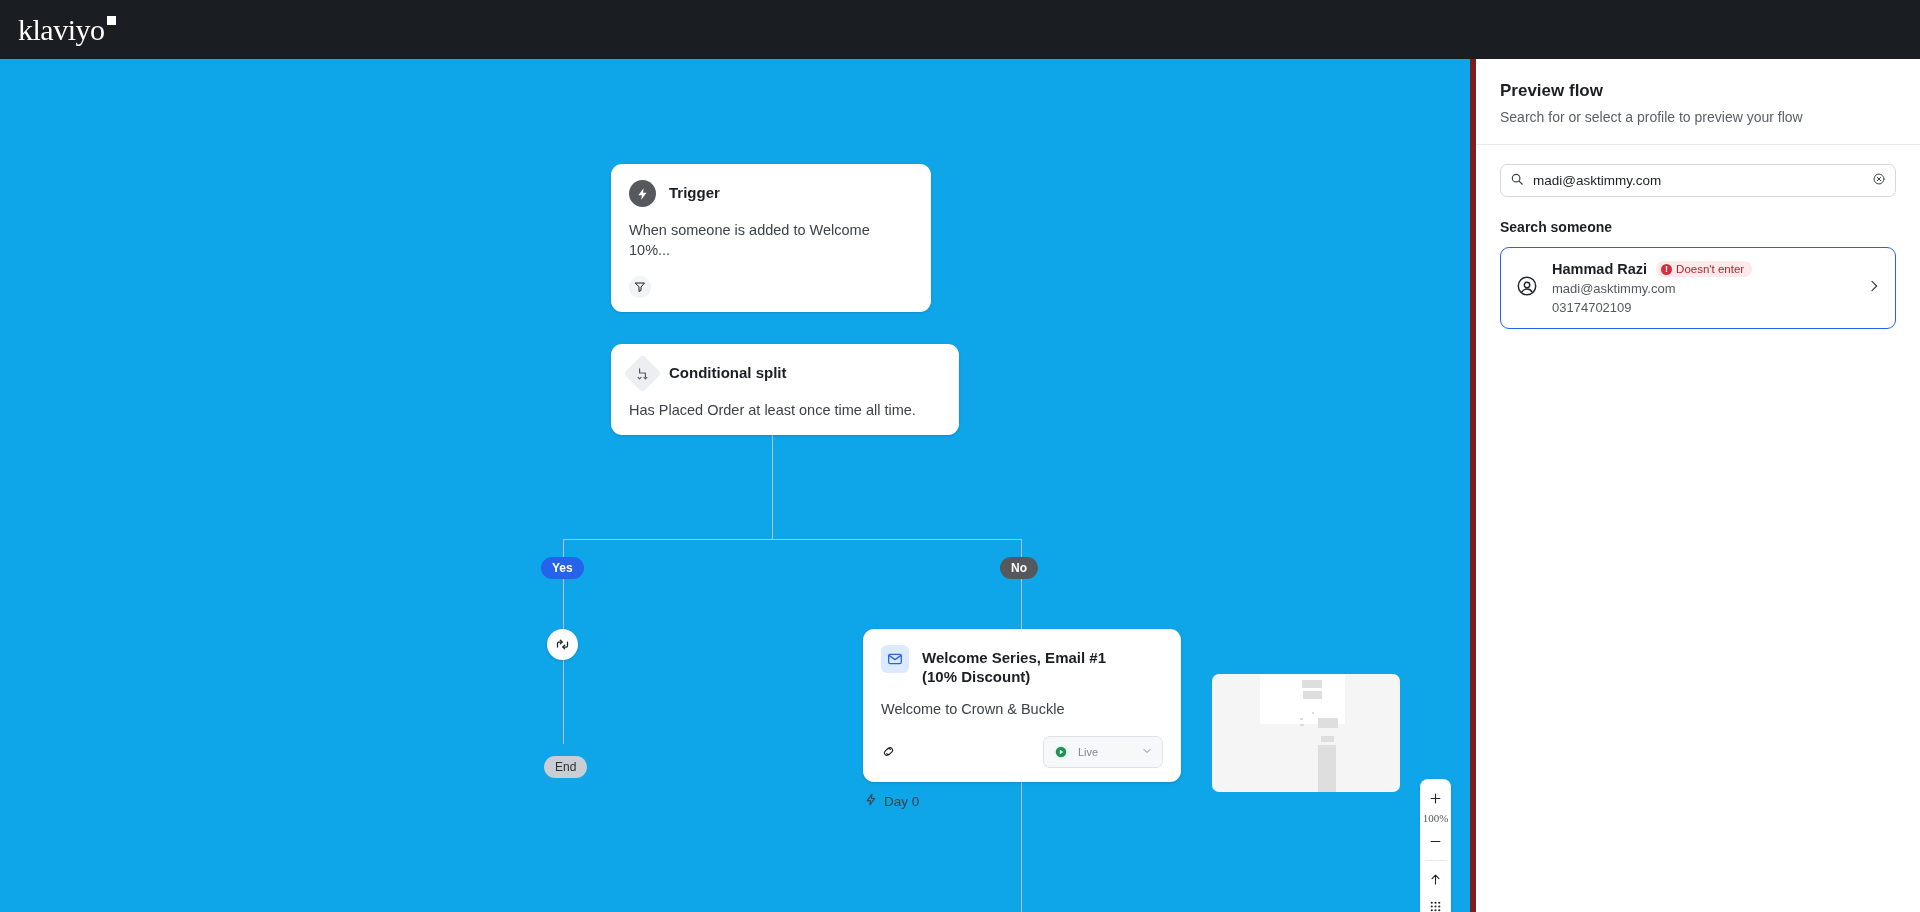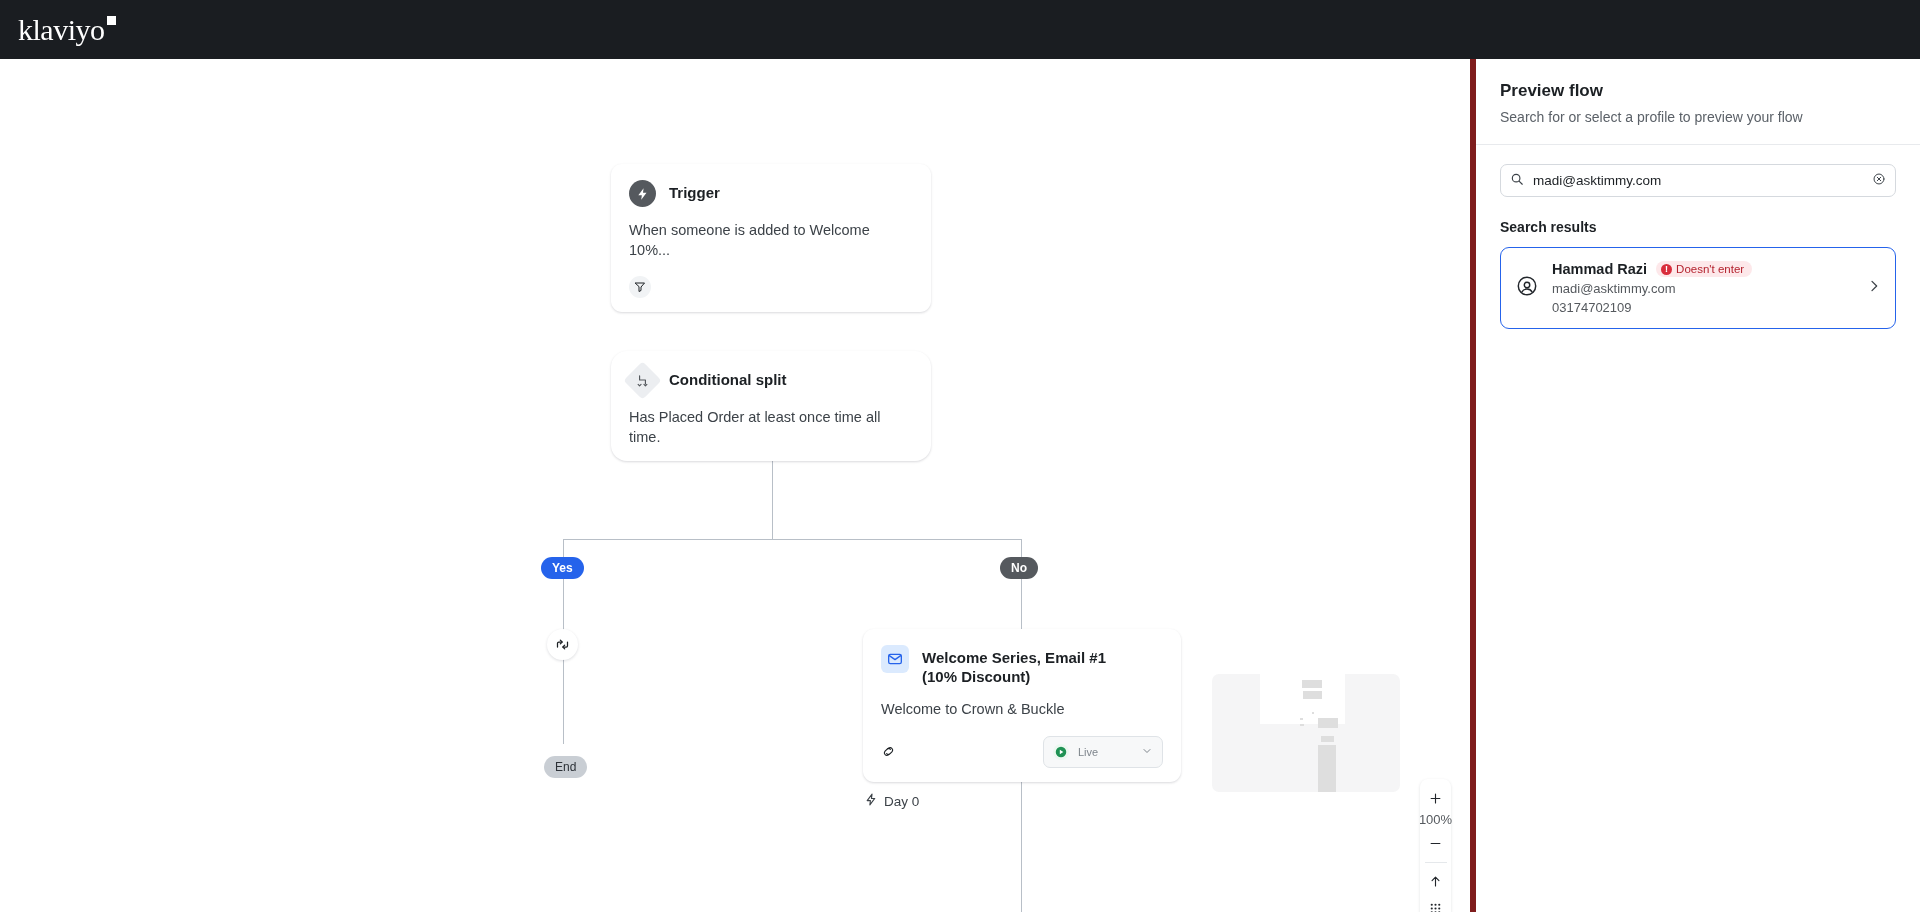--- a/index.html
+++ b/index.html
@@ -71,21 +71,21 @@
     background: #ffffff; color: #1c2024;
     border: 1px solid #d5d9de; border-radius: 7px;
     font-size: 14px; padding: 8px 14px; cursor: pointer;
     font-family: "Liberation Sans", sans-serif;
   }
 
   
   .canvas {
     position: absolute; top: 59px; left: 0;
     width: 1470px; height: 853px;
-    background: #ffffff;
+    background: #0ea5e9;
     overflow: hidden;
   }
   .conn { position: absolute; background: #b8bfc7; }
   .conn-v { width: 1.4px; }
   .conn-h { height: 1.4px; }
 
   .node {
     position: absolute;
     background: #ffffff;
     border-radius: 11px;
@@ -196,23 +196,23 @@
     box-shadow: 0 1px 3px rgba(16,24,40,0.13);
     display: flex; flex-direction: column; align-items: center;
     padding: 6px 0 6px 0;
   }
   .zc-btn {
     width: 31px; height: 27px;
     display: flex; align-items: center; justify-content: center;
     cursor: pointer; color: #3c4248;
   }
   .zc-level {
-    font-size: 13px; color: #55595e; line-height: 1;
+    font-size: 11px; color: #55595e; line-height: 1;
     padding: 1px 0 4px 0;
-    font-family: Liberation Sans, sans-serif;
+    font-family: Liberation Serif, serif;
   }
   .zc-div { width: 22px; height: 1px; background: #e5e8eb; margin: 5px 0; }
 
   
   .panel {
     position: absolute; top: 59px; right: 0;
     width: 450px; height: 853px;
     background: #ffffff;
     border-left: 6px solid #7f1d1d;
     padding: 22px 24px 0 24px;
@@ -307,21 +307,21 @@
       <div class="node-desc">When someone is added to Welcome 10%...</div>
       <div class="node-foot">
         <div class="badge-filter">
           <svg width="12" height="12" viewBox="0 0 24 24" fill="none" stroke="#1c2024" stroke-width="2" stroke-linecap="round" stroke-linejoin="round">
             <path d="M3 4 h18 l-7 8 v7 l-4 2 v-9 z"></path>
           </svg>
         </div>
       </div>
     </div>
 
-    <div class="node" style="left:611px; top:292px; width:320px;border-radius:16px;">
+    <div class="node" style="left:611px; top:285px; width:348px;">
       <div class="node-head">
         <div class="icon-diamond">
           <svg width="14" height="14" viewBox="0 0 24 24" fill="none" stroke="#55595e" stroke-width="2" stroke-linecap="round" stroke-linejoin="round">
             <path d="M7 3 v7 h10 v7"></path>
               <path d="M4.5 17.5 L7 20 l2.5-2.5"></path>
               <path d="M14.5 17.5 L17 20 l2.5-2.5"></path>
           </svg>
         </div>
         <div class="node-title">Conditional split</div>
       </div>
@@ -447,21 +447,21 @@
       </span>
       <input class="search-input" type="text" value="madi@asktimmy.com" style="">
       <span style="cursor:pointer;">
         <svg width="14" height="14" viewBox="0 0 24 24" fill="none" stroke="#3c4248" stroke-width="1.7" stroke-linecap="round">
             <circle cx="12" cy="12" r="8.5"></circle>
             <path d="M9 9 L15 15 M15 9 L9 15"></path>
           </svg>
       </span>
     </div>
 
-    <div class="results-label">Search results</div>
+    <div class="results-label">Search someone</div>
 
     <div class="result-card">
       <span class="avatar-ring">
         <svg width="22" height="22" viewBox="0 0 24 24" fill="none" stroke="#22262b" stroke-width="1.6">
           <circle cx="12" cy="12" r="9.5"></circle>
             <circle cx="12" cy="11" r="3"></circle>
           <path d="M6.3 18.6 a6.6 6.6 0 0 1 11.4 0"></path>
         </svg>
       </span>
       <div class="res-body">

